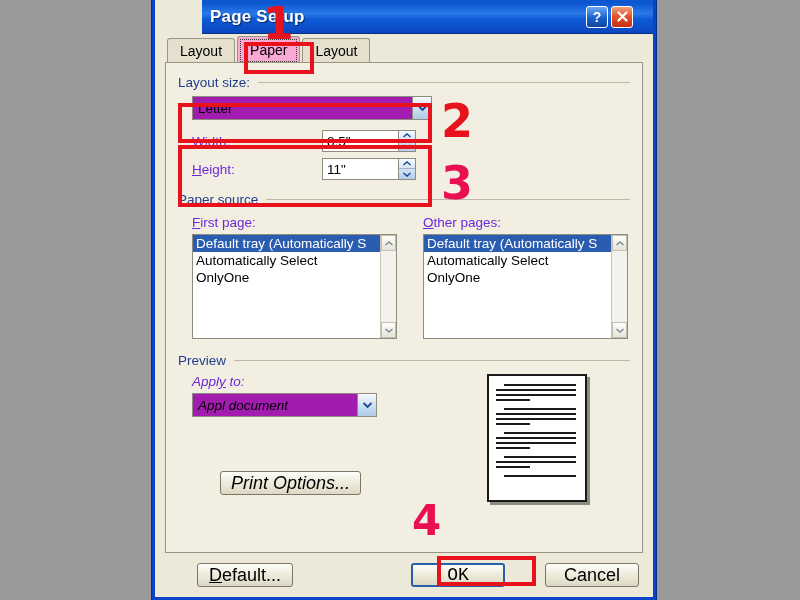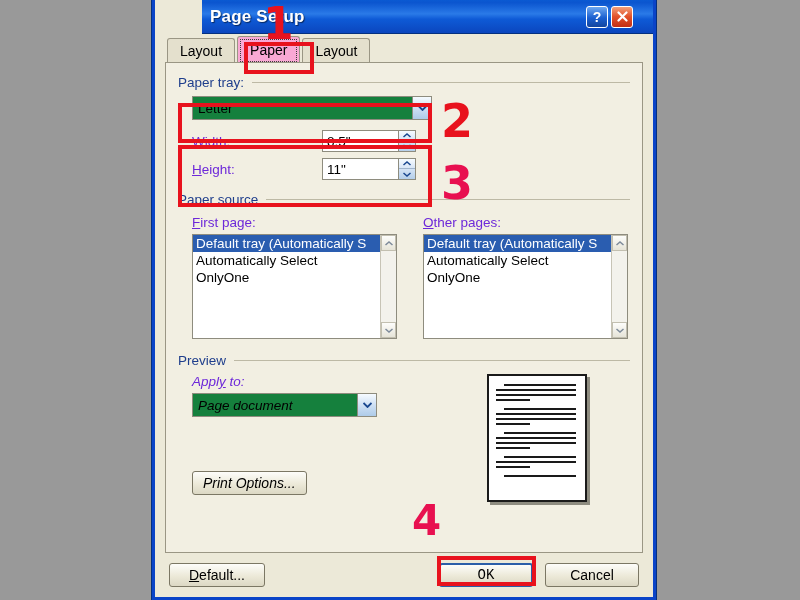--- a/index.html
+++ b/index.html
@@ -102,21 +102,21 @@
     margin-bottom: 6px;
   }
   .group-head .rule { flex: 1 1 auto; height: 1px; background: #bdb9a5; }
 
   .fieldrow { display: flex; align-items: center; margin-bottom: 6px; }
   .lbl { font-size: 13.5px; color: #6d28d9; }
   .ul { text-decoration: underline; }
 
   
   .combo {
-    height: 24px; background: #15803d;
+    height: 24px; background: #a21caf;
     border: 1px solid #8e8c7e;
     display: flex; align-items: center;
     font-size: 13.5px; color: #000;
     padding-left: 5px;
     position: relative;
   }
   .combo .val { flex: 1 1 auto; }
   .combo .arrow {
     width: 19px; align-self: stretch;
     background: linear-gradient(to bottom,#f6fbff,#cfe0f4 50%,#aecbe8);
@@ -185,24 +185,25 @@
     border: 2px solid #1a1a1a;
     box-shadow: 3px 3px 0 #8e8c80;
     padding: 8px 7px;
   }
   .pline { height: 2px; background: #1a1a1a; margin-bottom: 3px; }
 
   .btn {
     background: linear-gradient(to bottom,#fdfdfa,#ece9d8 55%,#dcd8c4);
     border: 1px solid #7b7764;
     border-radius: 3px;
-    font-size: 14px; color: #000;
+    font-size: 18px; color: #000;
     height: 24px;
     display: inline-flex; align-items: center; justify-content: center;
     padding: 0 10px;
+    margin-left: 28px;
   }
   .btn.default { border: 2px solid #2b5ea8; font-family: Liberation Mono, monospace; }
 
   .footer {
     flex: 0 0 44px;
     display: flex; align-items: center;
     padding: 0 14px;
     position: relative;
   }
   .footer .spacer { flex: 1 1 auto; }
@@ -245,21 +246,21 @@
     </div>
     <div class="tab inactive">
       <span>Layout</span>
     </div>
   </div>
 
   <div class="panel">
 
     <div class="group">
       <div class="group-head">
-        <span>Paper tray:</span>
+        <span>Layout size:</span>
         <span class="rule"></span>
       </div>
 
       <div style="margin-left:14px;width:240px">
         <div class="combo">
           <span class="val">Letter</span>
           <span class="arrow">
             <svg class="chev" viewBox="0 0 9 6">
                 <path d="M0.5 1 L4.5 5 L8.5 1" fill="none" stroke="#18468f" stroke-width="1.8"></path>
               </svg>
@@ -374,21 +375,21 @@
         <span>Preview</span>
         <span class="rule"></span>
       </div>
 
       <div class="previewwrap">
         <div class="previewleft" style="margin-left:14px">
           <div class="lbl" style="margin-bottom:4px">
             Appl<span class="ul">y</span><span> to:</span>
           </div>
           <div class="combo" style="width:185px">
-            <span class="val">Page document</span>
+            <span class="val">Appl document</span>
             <span class="arrow">
               <svg class="chev" viewBox="0 0 9 6">
                   <path d="M0.5 1 L4.5 5 L8.5 1" fill="none" stroke="#18468f" stroke-width="1.8"></path>
                 </svg>
             </span>
           </div>
           <div style="margin-top:54px">
             <span class="btn">
               <span>Print Options...</span>
             </span>

